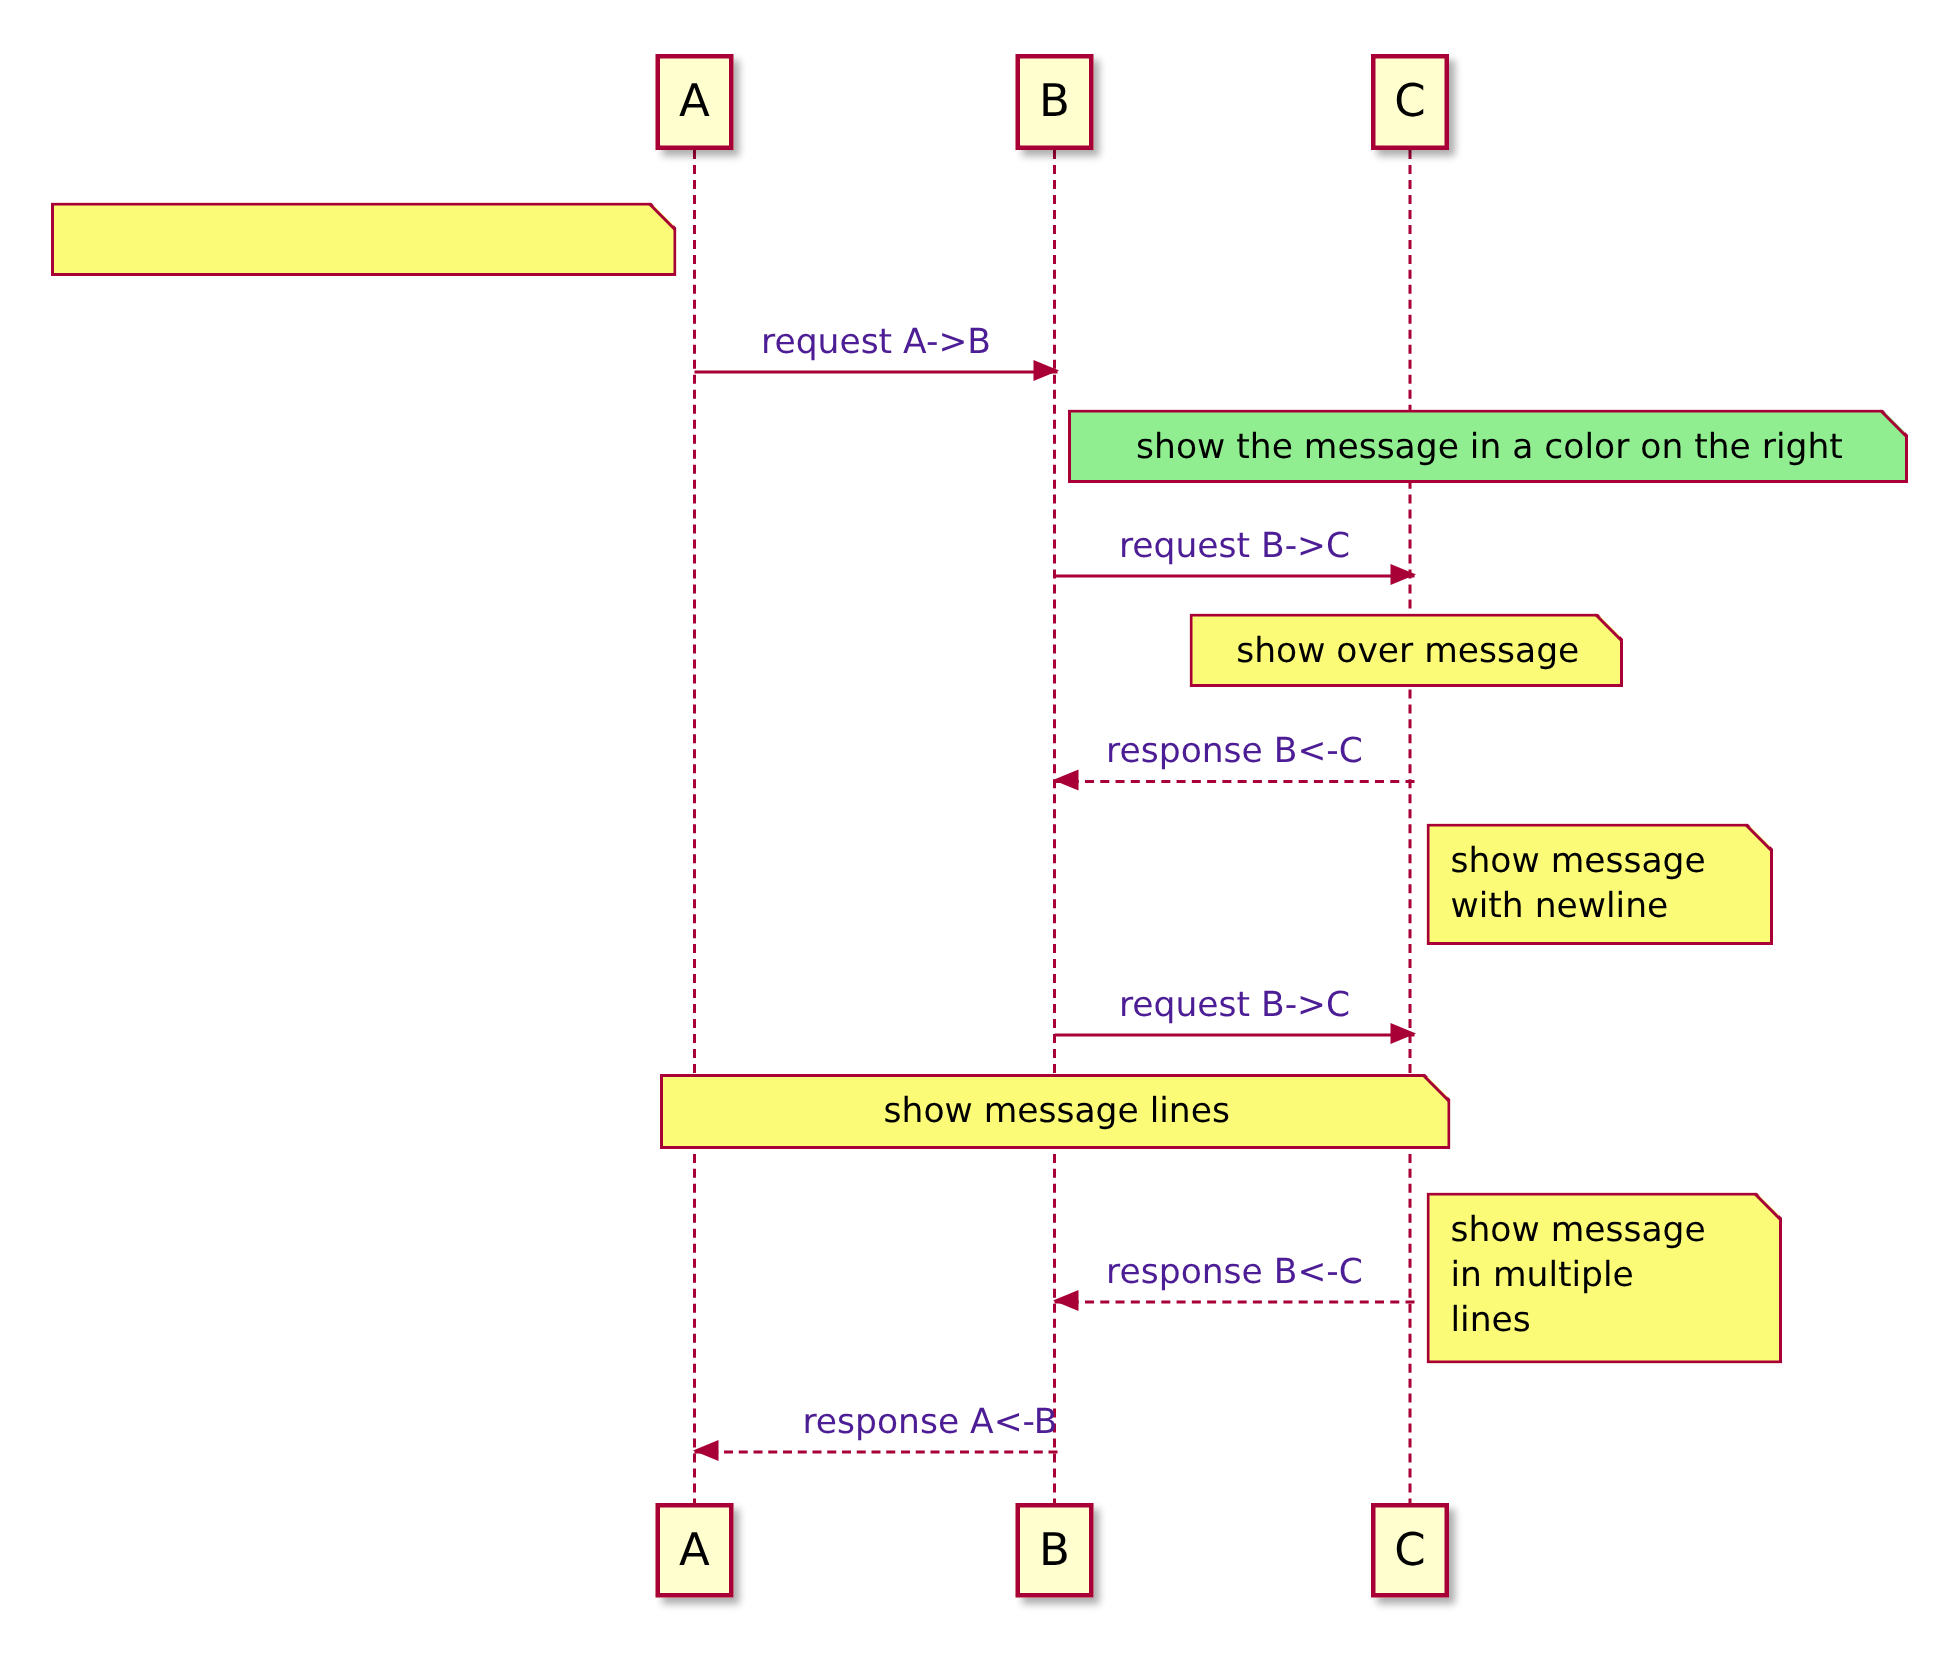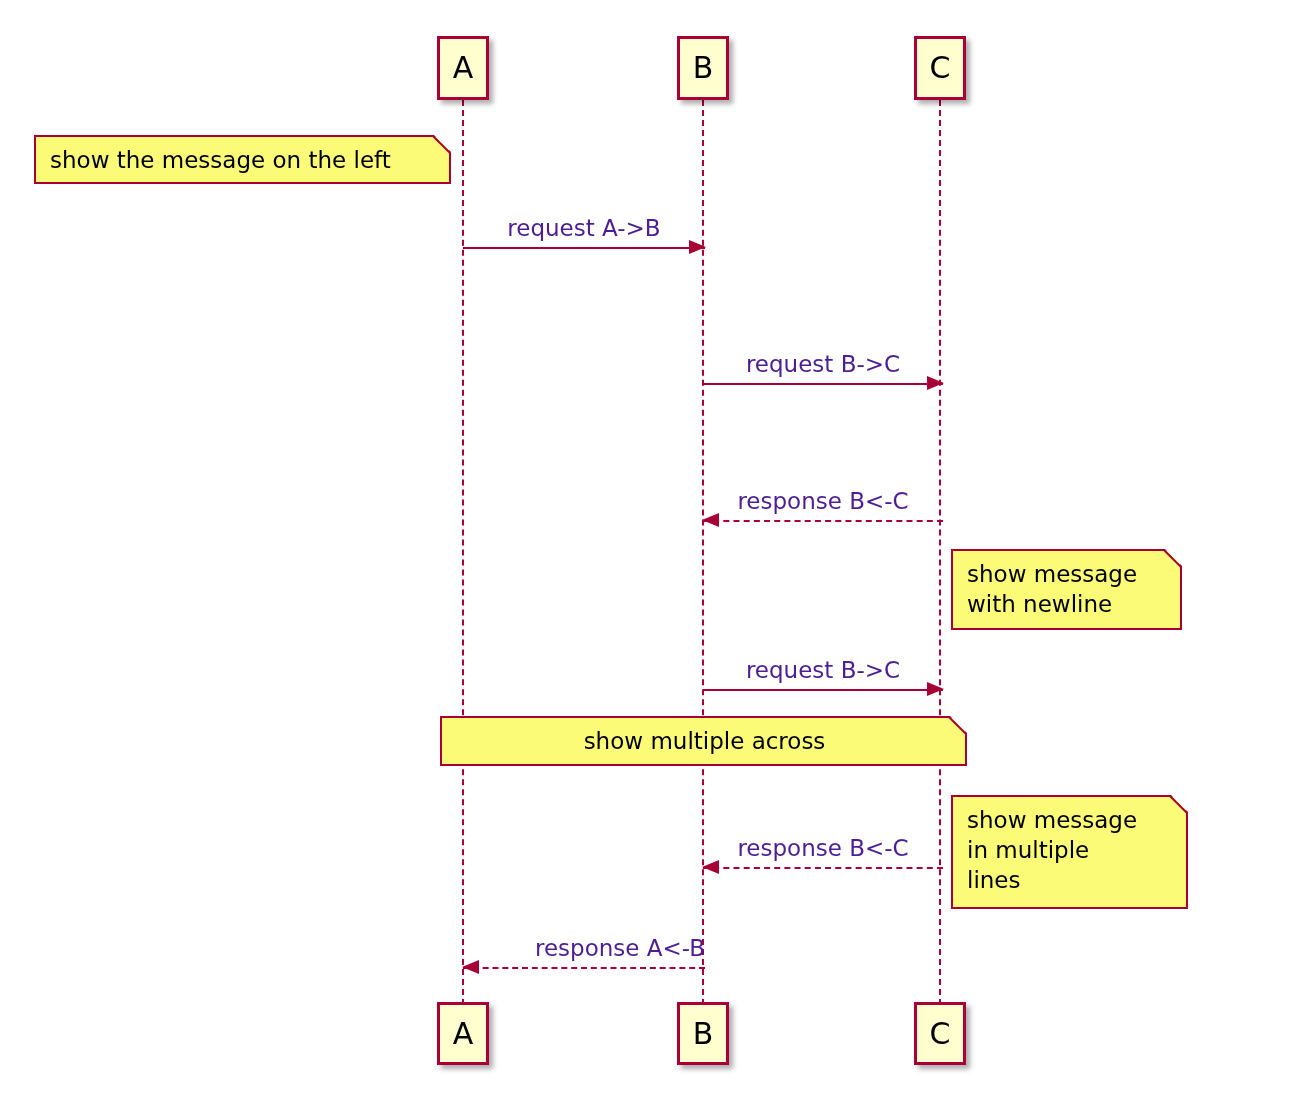--- a/index.html
+++ b/index.html
@@ -129,40 +129,47 @@
   </div>
   <div class="participant" style="left:677px; top:36px; width:52px; height:64px;">
     <span>B</span>
   </div>
   <div class="participant" style="left:914px; top:36px; width:52px; height:64px;">
     <span>C</span>
   </div>
 
   <div class="note" style="left:34px; top:135px; width:417px; height:49px;">
     <span class="fold"></span>
-    <span class="ntext">show the message on the left</span>
   </div>
 
   <div class="arrow-label" style="left:463px; top:215px; width:242px;">
     <span>request A-&gt;B</span>
   </div>
   <div class="arrow right" style="left:463px; top:247px; width:242px;">
     <span class="shaft"></span>
     <span class="head"></span>
   </div>
 
+  <div class="note green center" style="left:712px; top:273px; width:560px; height:49px;">
+    <span class="fold"></span>
+    <span class="ntext">show the message in a color on the right</span>
+  </div>
 
   <div class="arrow-label" style="left:703px; top:351px; width:240px;">
     <span>request B-&gt;C</span>
   </div>
   <div class="arrow right" style="left:703px; top:383px; width:240px;">
     <span class="shaft"></span>
     <span class="head"></span>
   </div>
 
+  <div class="note center" style="left:793px; top:409px; width:289px; height:49px;">
+    <span class="fold"></span>
+    <span class="ntext">show over message</span>
+  </div>
 
   <div class="arrow-label" style="left:703px; top:488px; width:240px;">
     <span>response B&lt;-C</span>
   </div>
   <div class="arrow left dashed" style="left:703px; top:520px; width:240px;">
     <span class="shaft"></span>
     <span class="head"></span>
   </div>
 
   <div class="note" style="left:951px; top:549px; width:231px; height:81px;">
@@ -174,21 +181,21 @@
   <div class="arrow-label" style="left:703px; top:657px; width:240px;">
     <span>request B-&gt;C</span>
   </div>
   <div class="arrow right" style="left:703px; top:689px; width:240px;">
     <span class="shaft"></span>
     <span class="head"></span>
   </div>
 
   <div class="note center" style="left:440px; top:716px; width:527px; height:50px;">
     <span class="fold"></span>
-    <span class="ntext">show multiple across</span>
+    <span class="ntext">show message lines</span>
   </div>
 
   <div class="note" style="left:951px; top:795px; width:237px; height:114px;">
     <span class="fold"></span>
     <span class="ntext">show message
 in multiple
 lines</span>
   </div>
 
   <div class="arrow-label" style="left:703px; top:835px; width:240px;">

